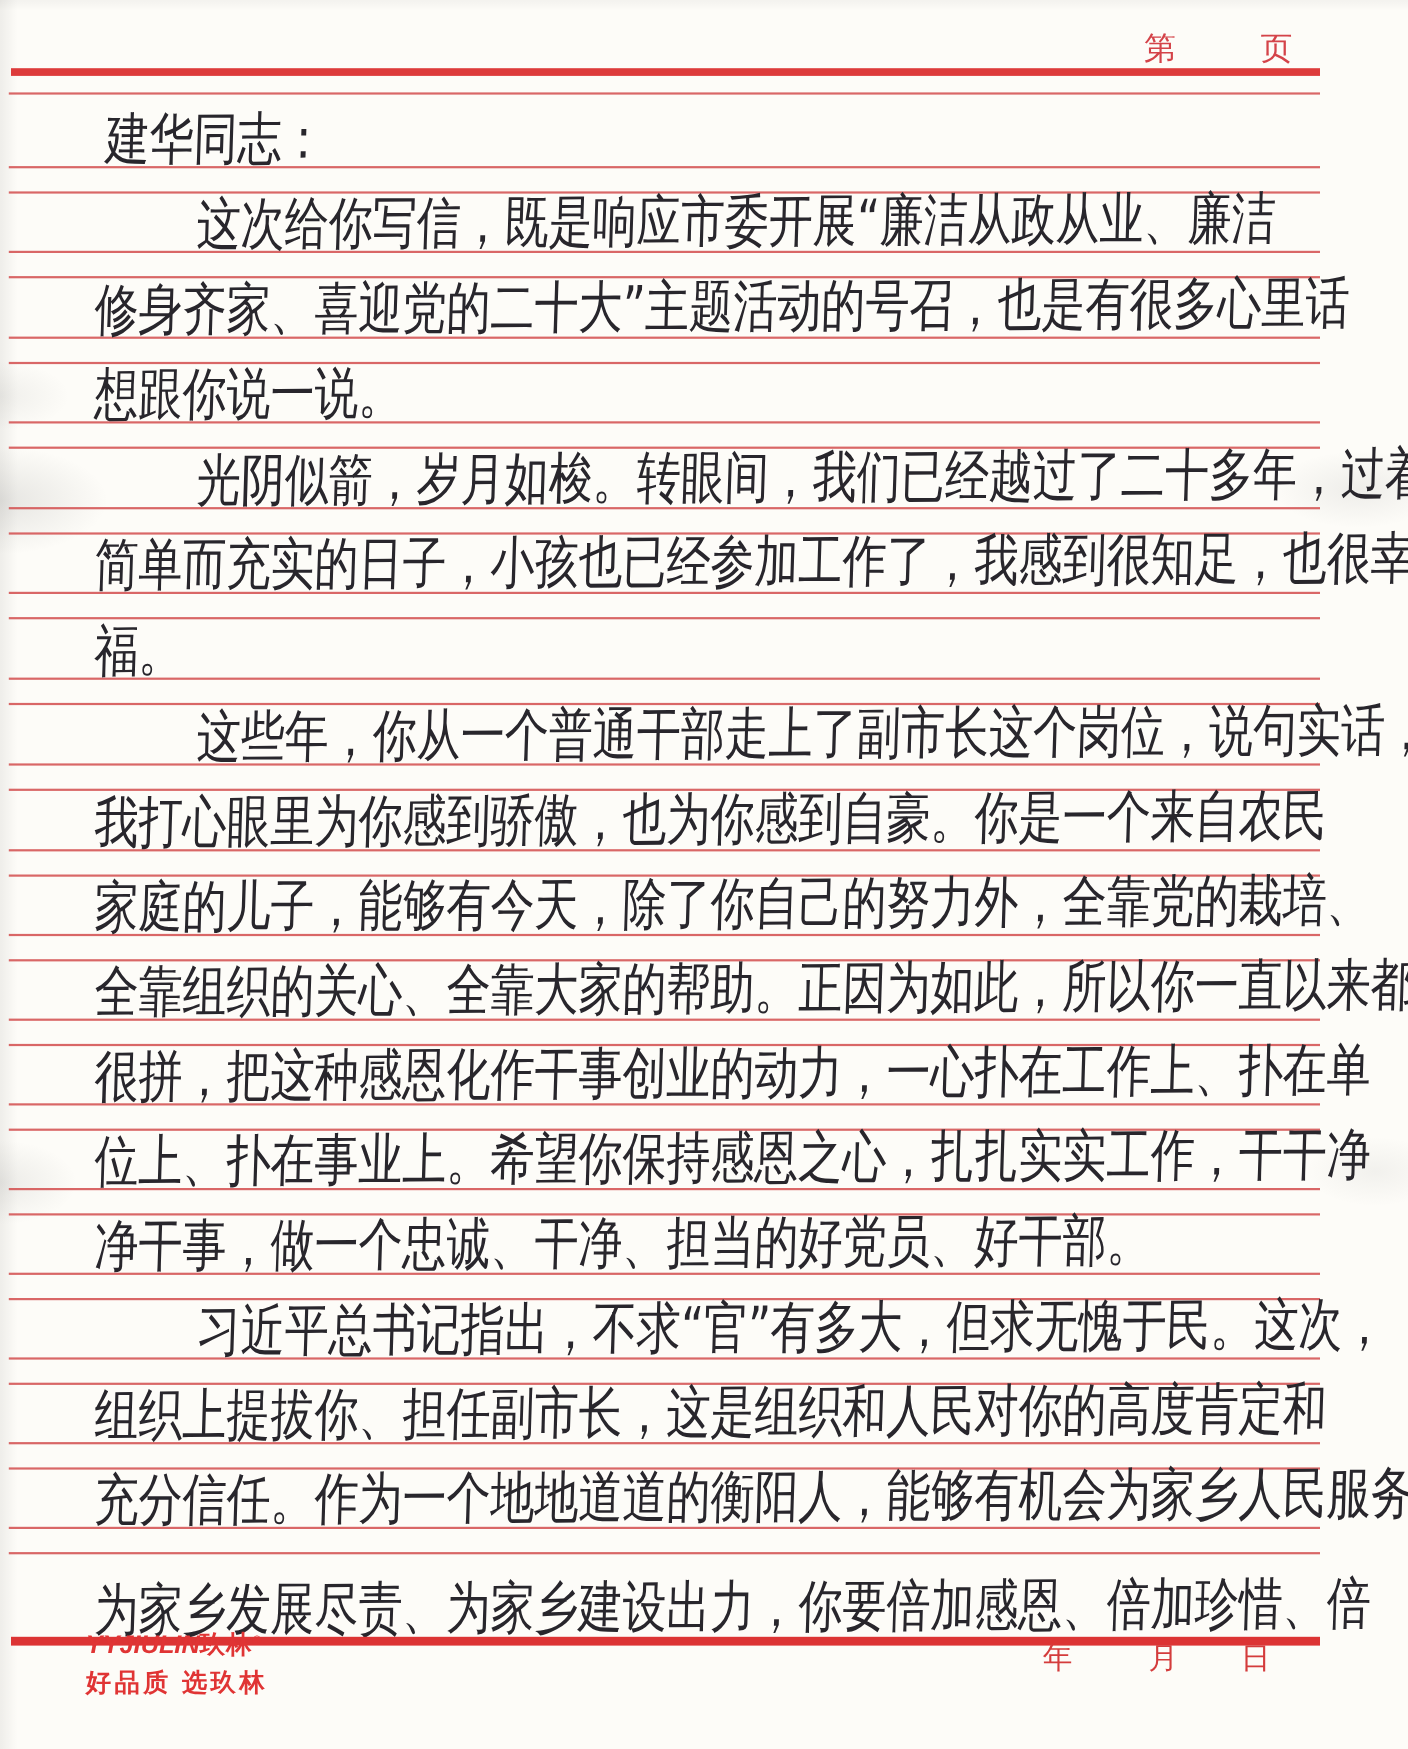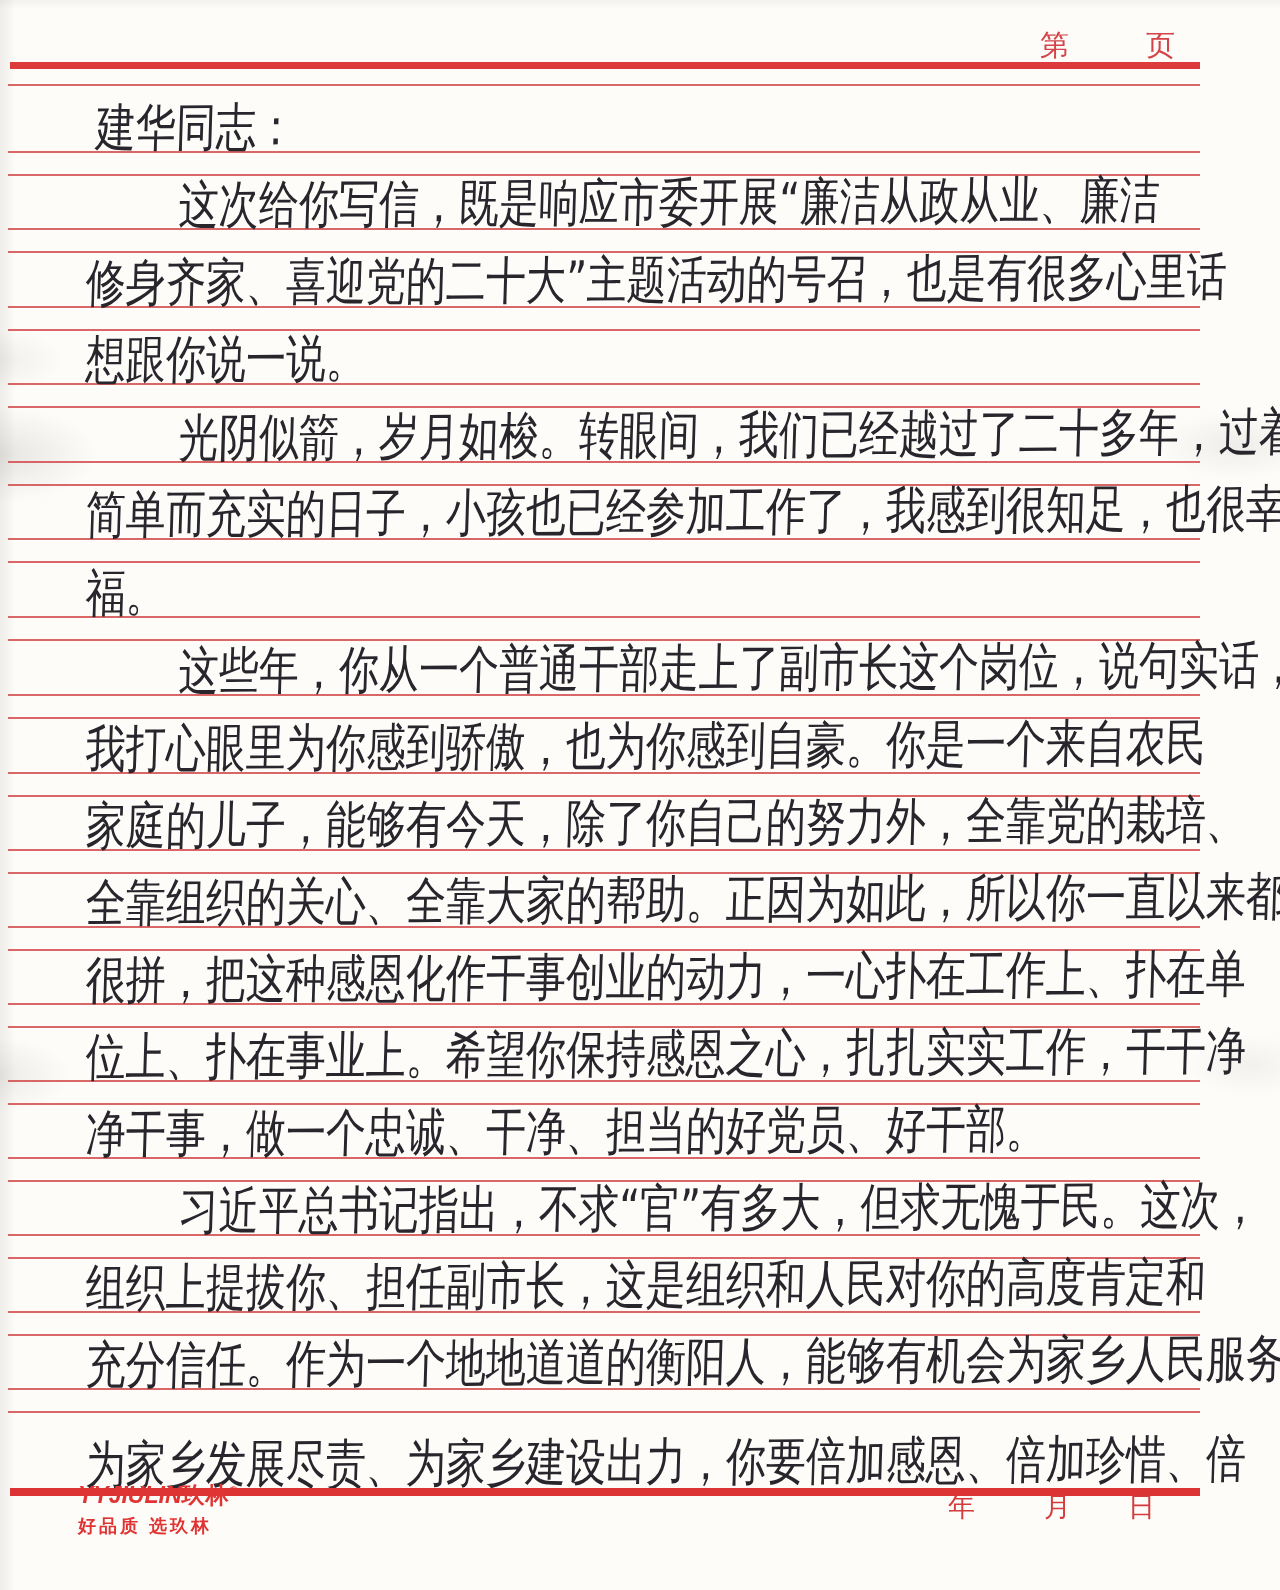--- a/index.html
+++ b/index.html
@@ -48,21 +48,21 @@
     color: #e03434;
   }
   .brand-logo {
     font-weight: bold; font-style: italic;
     font-size: 23px; line-height: 1.1;
     letter-spacing: 0px;
   }
   .brand-logo .cjk { font-style: normal; letter-spacing: 1px; }
   .brand-logo sup { font-size: 11px; font-style: normal; }
   .brand-slogan {
-    font-size: 18px; font-weight: bold;
+    font-size: 23px; font-weight: bold;
     letter-spacing: 3px; margin-top: 6px; font-style: normal;
   }
   .date-char {
     position: absolute; top: 1494px;
     font-family: "Liberation Serif", serif;
     font-size: 27px; line-height: 1;
     color: #d43c3c;
   }
 </style>
 </head>

